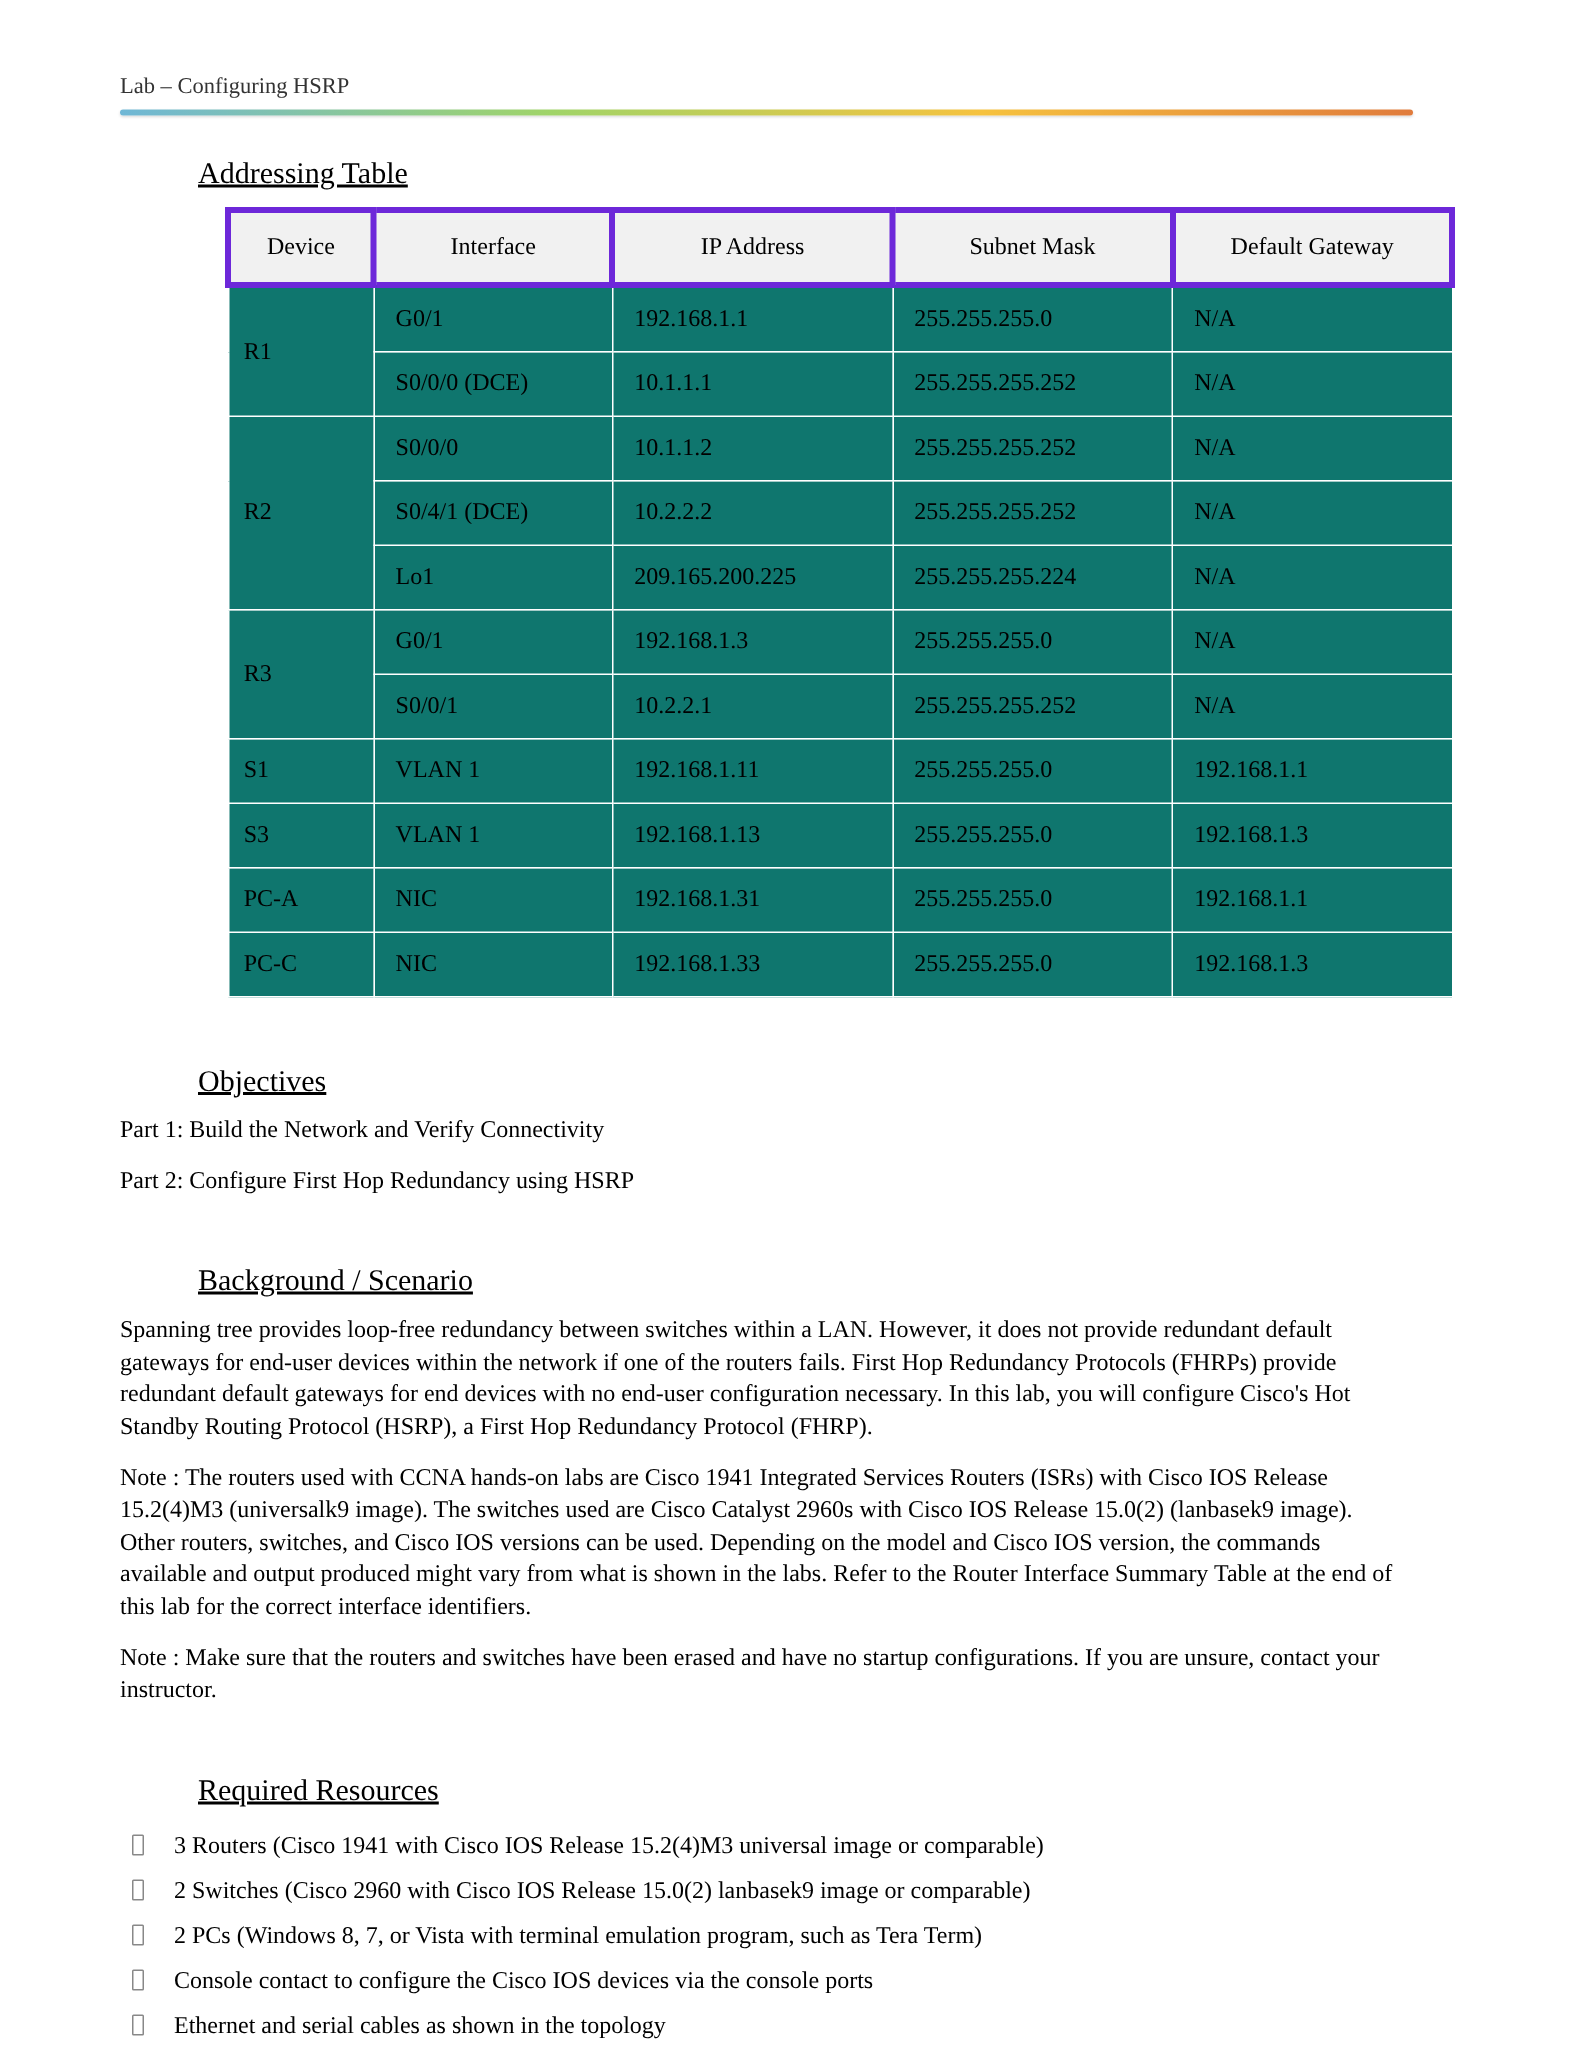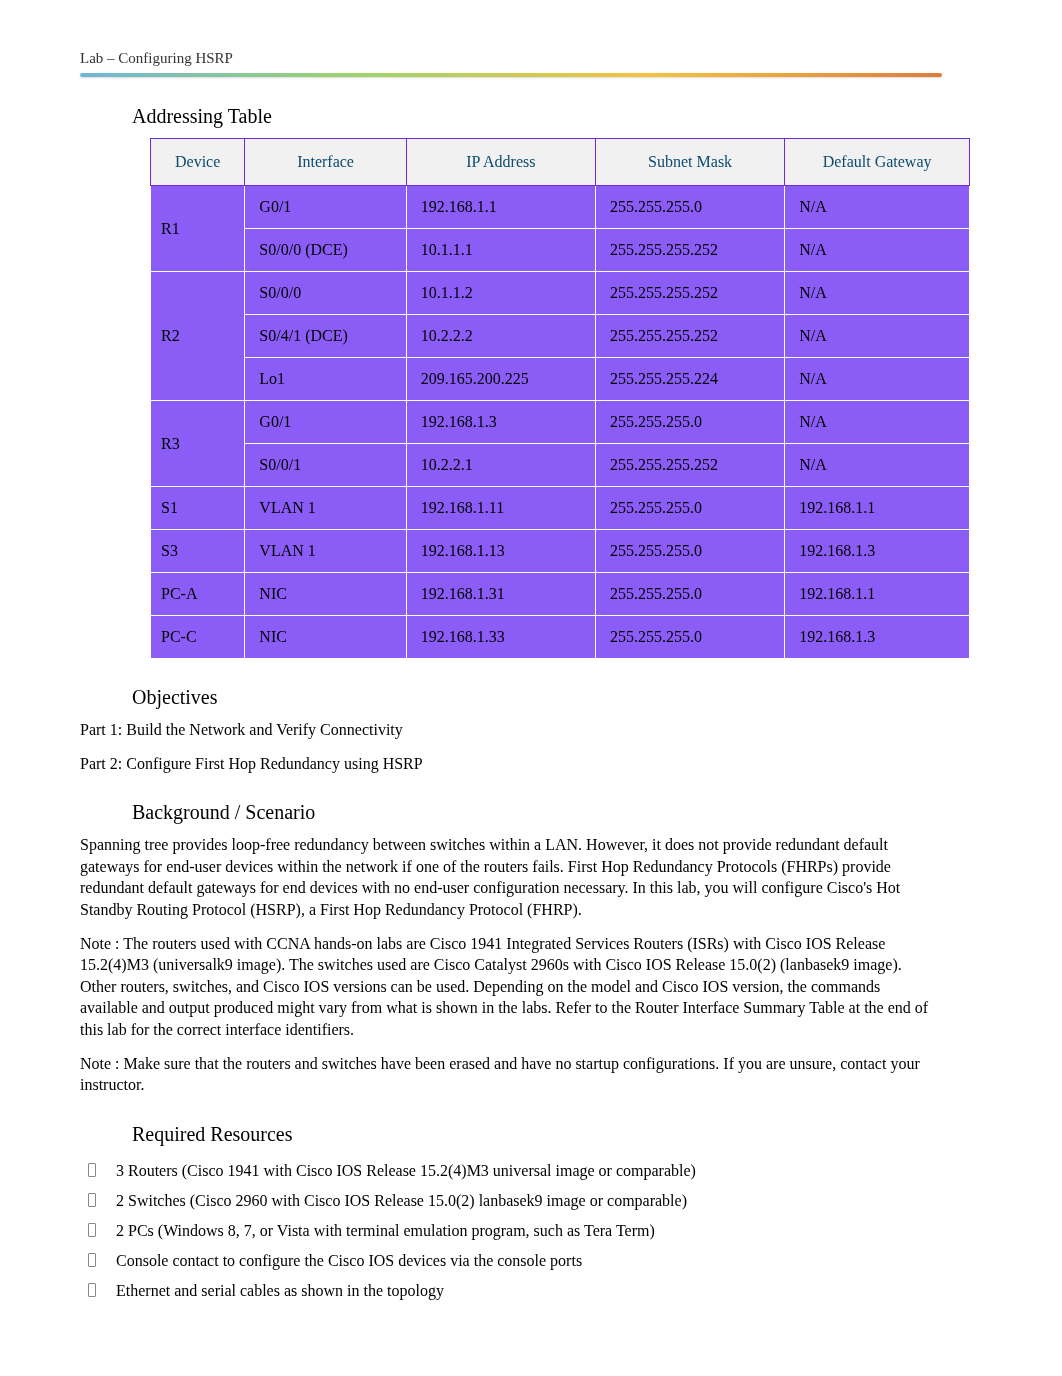--- a/index.html
+++ b/index.html
@@ -24,45 +24,46 @@
     background: linear-gradient(to right, #6fb7d6, #a0d468, #f6c23e, #e07b3c);
     border-radius: 2px;
     margin-bottom: 28px;
     box-shadow: 0 1px 2px rgba(0,0,0,0.15);
   }
   h2.section {
     font-size: 20px;
     font-weight: normal;
     margin: 0 0 10px 52px;
     color: #000;
+    text-decoration: underline;
   }
   h2.section.tight {
-    margin-top: 27px;
+    margin-top: 45px;
   }
   .table-wrap {
     margin: 0 0 0 70px;
     width: 820px;
   }
   table.addr {
     border-collapse: collapse;
     width: 100%;
     font-size: 16px;
   }
   table.addr th {
     background: #f1f1f1;
     font-weight: normal;
     text-align: center;
     padding: 14px 10px;
-    border: 1px solid #6d28d9;
-    color: #0c4a6e;
+    border: 4px solid #6d28d9;
+    color: #000000;
   }
   table.addr td {
     padding: 12px 10px 12px 14px;
     border: 1px solid #fff;
-    background: #8b5cf6;
+    background: #0f766e;
     vertical-align: middle;
   }
   table.addr td.dev {
     text-align: left;
     padding-left: 10px;
   }
   .body-text {
     font-size: 16px;
     line-height: 1.35;
     margin: 0 0 12px 0;

